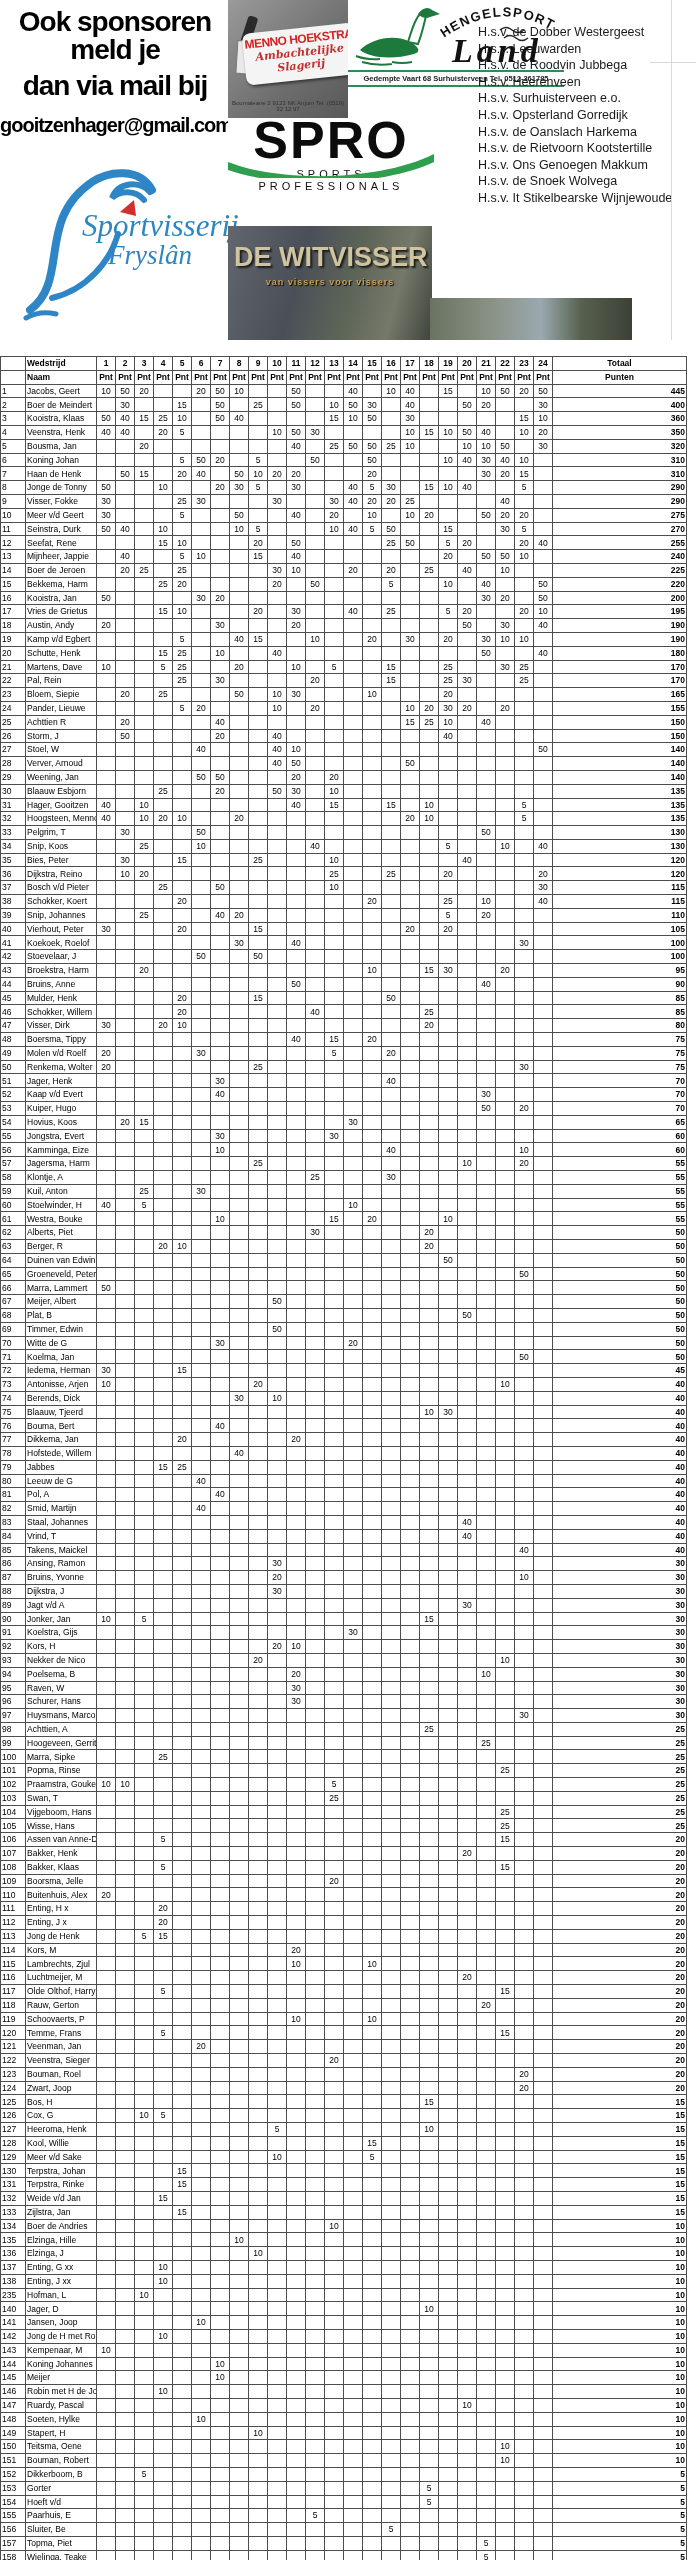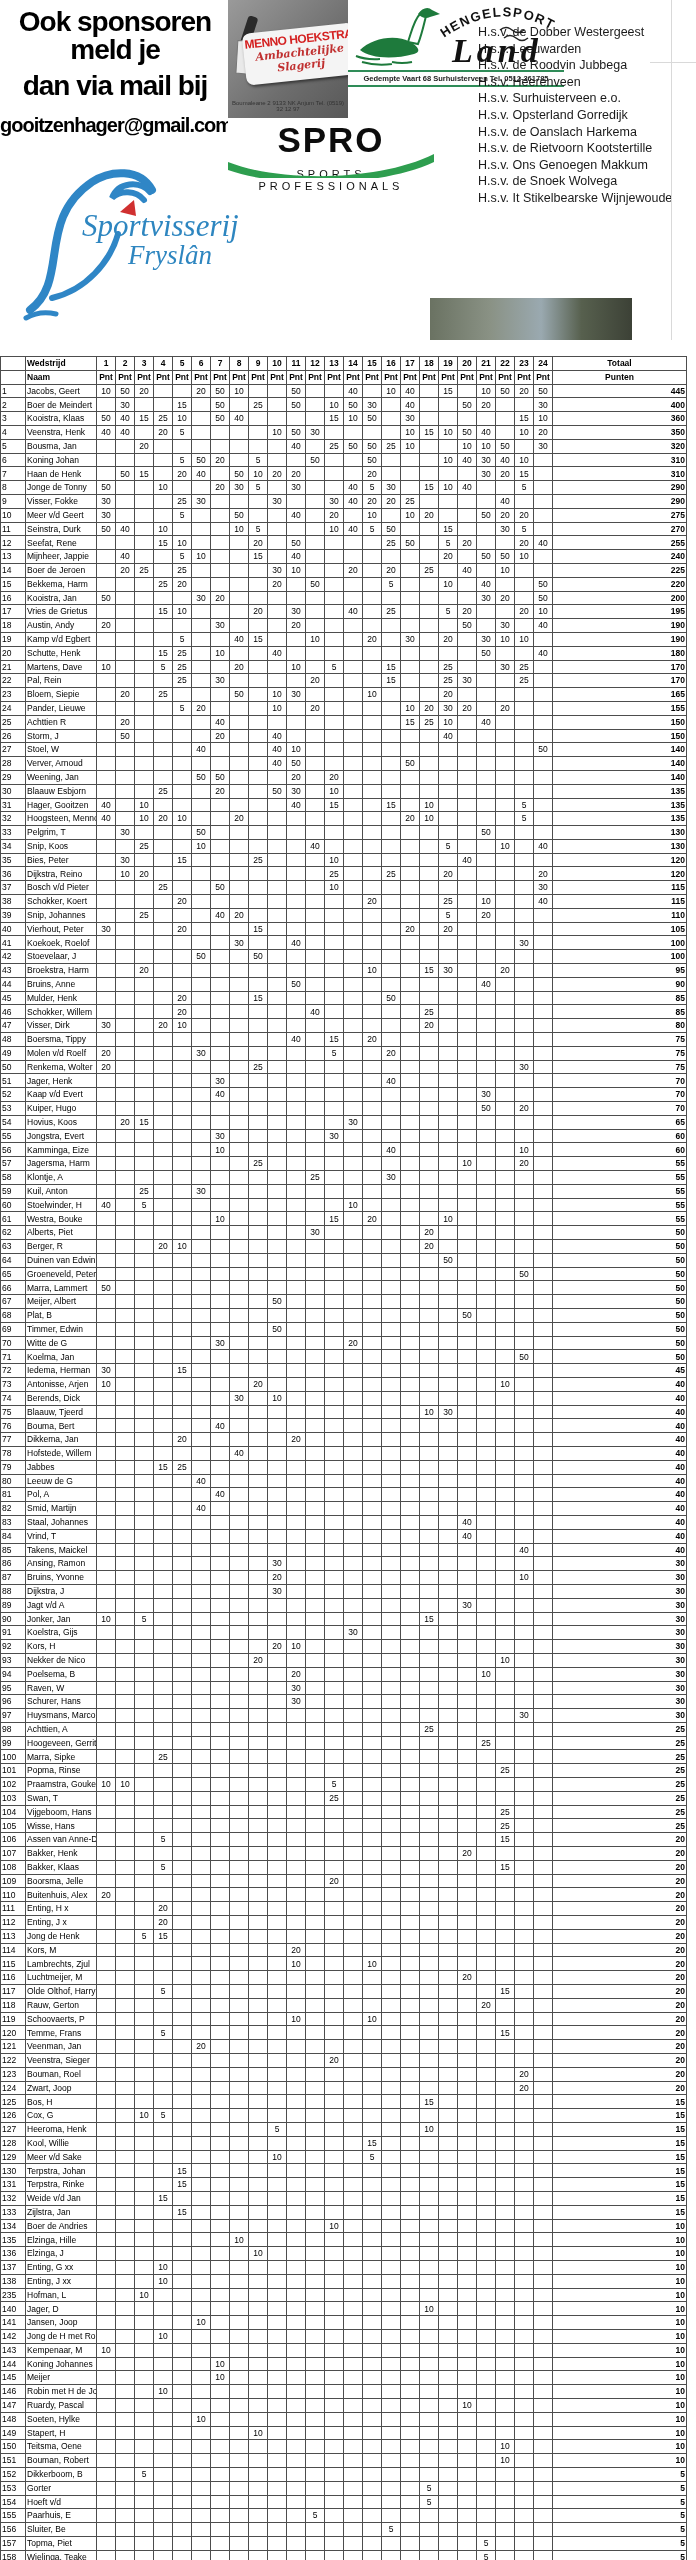--- a/index.html
+++ b/index.html
@@ -19,27 +19,27 @@
   .menno-addr{position:absolute;left:0;bottom:6px;width:100%;text-align:center;font-size:6px;color:#333;}
   .land{position:absolute;left:348px;top:0;width:216px;height:92px;background:#fff;}
   .land-bird{position:absolute;left:4px;top:4px;}
   .land-arc{position:absolute;left:92px;top:2px;}
   .land-name{position:absolute;left:104px;top:32px;font-family:"Liberation Serif",serif;
          font-style:italic;font-weight:bold;font-size:34px;letter-spacing:4px;color:#111;}
   .land-addr{position:absolute;left:0;top:70px;width:216px;text-align:center;font-size:7.5px;
          font-weight:bold;color:#222;border-top:2px solid #2e8b57;border-bottom:2px solid #2e8b57;
          padding:2px 0;background:#fdfdfd;}
   .spro{position:absolute;left:228px;top:118px;width:206px;height:74px;background:#fff;text-align:center;}
-  .spro-name{font-weight:900;font-size:35px;line-height:44px;letter-spacing:2px;color:#0c0c0c;}
+  .spro-name{font-weight:900;font-size:52px;line-height:44px;letter-spacing:2px;color:#0c0c0c;}
   .spro-sub{font-size:11px;letter-spacing:4px;color:#111;margin-top:6px;}
   .spro svg{position:absolute;left:0;top:30px;}
   .fryslan{position:absolute;left:0;top:150px;width:232px;height:182px;}
   .fry-t1{position:absolute;left:82px;top:58px;font-style:italic;font-size:31px;color:#2e86c0;
           font-family:"Liberation Serif",serif;}
-  .fry-t2{position:absolute;left:128px;top:90px;font-style:italic;font-size:27px;color:#2e86c0;
+  .fry-t2{position:absolute;left:108px;top:90px;font-style:italic;font-size:27px;color:#2e86c0;
           font-family:"Liberation Serif",serif;}
   .witvisser{position:absolute;left:228px;top:226px;width:204px;height:114px;
           background:linear-gradient(105deg,#62666e 0%,#4a4f58 35%,#5d6558 60%,#75796a 80%,#3f443c 100%);
           overflow:hidden;}
   .wit-title{margin:16px 4px 0 6px;font-weight:900;font-size:27px;letter-spacing:0px;
           color:#cfc3a0;text-shadow:2px 2px 2px #1c1c1c;font-family:"Liberation Sans",sans-serif;}
   .wit-sub{text-align:center;font-size:9px;font-weight:bold;letter-spacing:1px;color:#c89b52;
           text-shadow:1px 1px 1px #000;margin-top:4px;}
   .photo-strip{position:absolute;left:430px;top:298px;width:202px;height:42px;
           background:linear-gradient(90deg,#6a7262,#8a9285 30%,#9aa9b0 55%,#57604e 75%,#3c4136);}
@@ -119,20 +119,24 @@
       <path d="M30,160 C70,130 36,70 92,32 C110,20 140,18 152,40" stroke="#2f86c6" stroke-width="8" fill="none" stroke-linecap="round"></path>
       <path d="M150,42 C140,30 118,32 112,48 C120,40 136,40 144,50" stroke="#2f86c6" stroke-width="6" fill="none" stroke-linecap="round"></path>
       <path d="M52,148 C86,140 110,112 118,84" stroke="#2f86c6" stroke-width="6" fill="none" stroke-linecap="round"></path>
       <path d="M26,168 q14,-8 30,-4" stroke="#2f86c6" stroke-width="5" fill="none" stroke-linecap="round"></path>
       <path d="M120,62 l14,-12 l2,16 Z" fill="#d03030"></path>
     </svg>
     <div class="fry-t1">Sportvisserij</div>
     <div class="fry-t2">Fryslân</div>
   </div>
 
+  <div class="witvisser">
+    <div class="wit-title">DE WITVISSER</div>
+    <div class="wit-sub">van vissers voor vissers</div>
+  </div>
   <div class="photo-strip"></div>
 
   <ul class="clubs">
       <li>H.s.v. de Dobber Westergeest</li>
       <li>H.s.v. Leeuwarden</li>
       <li>H.s.v. de Roodvin Jubbega</li>
       <li>H.s.v. Heerenveen</li>
       <li>H.s.v. Surhuisterveen e.o.</li>
       <li>H.s.v. Opsterland Gorredijk</li>
       <li>H.s.v. de Oanslach Harkema</li>

